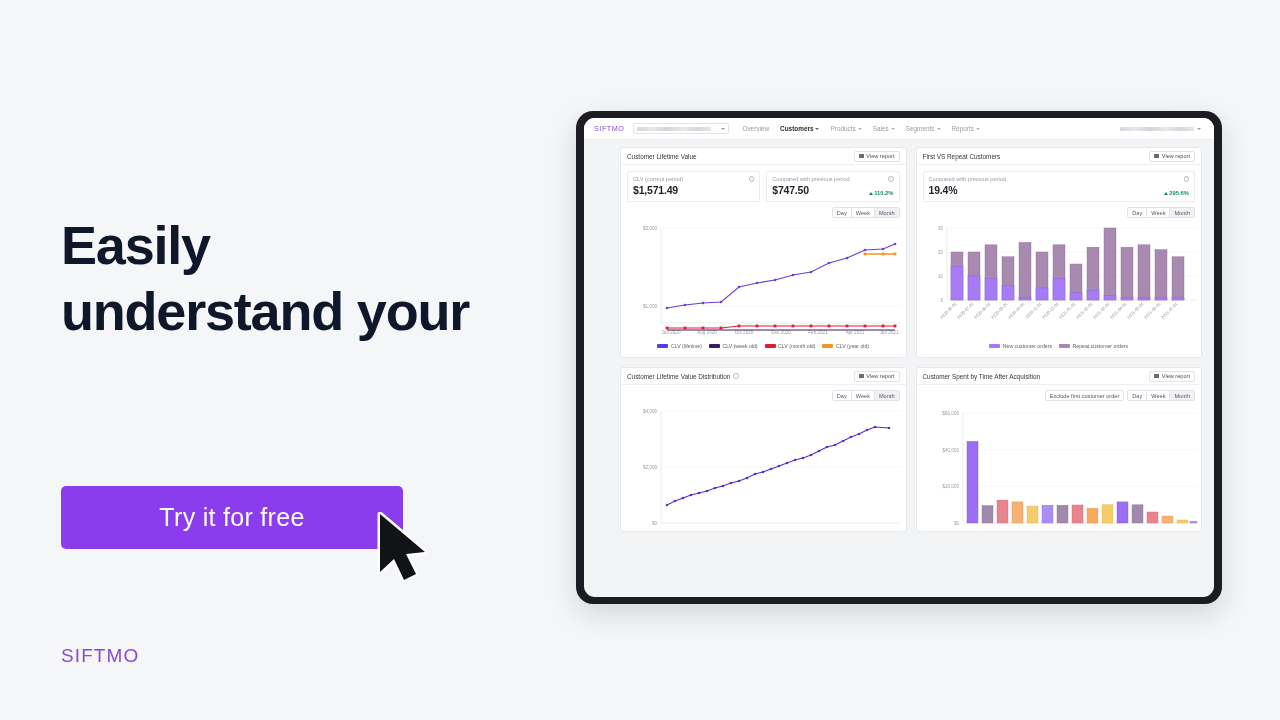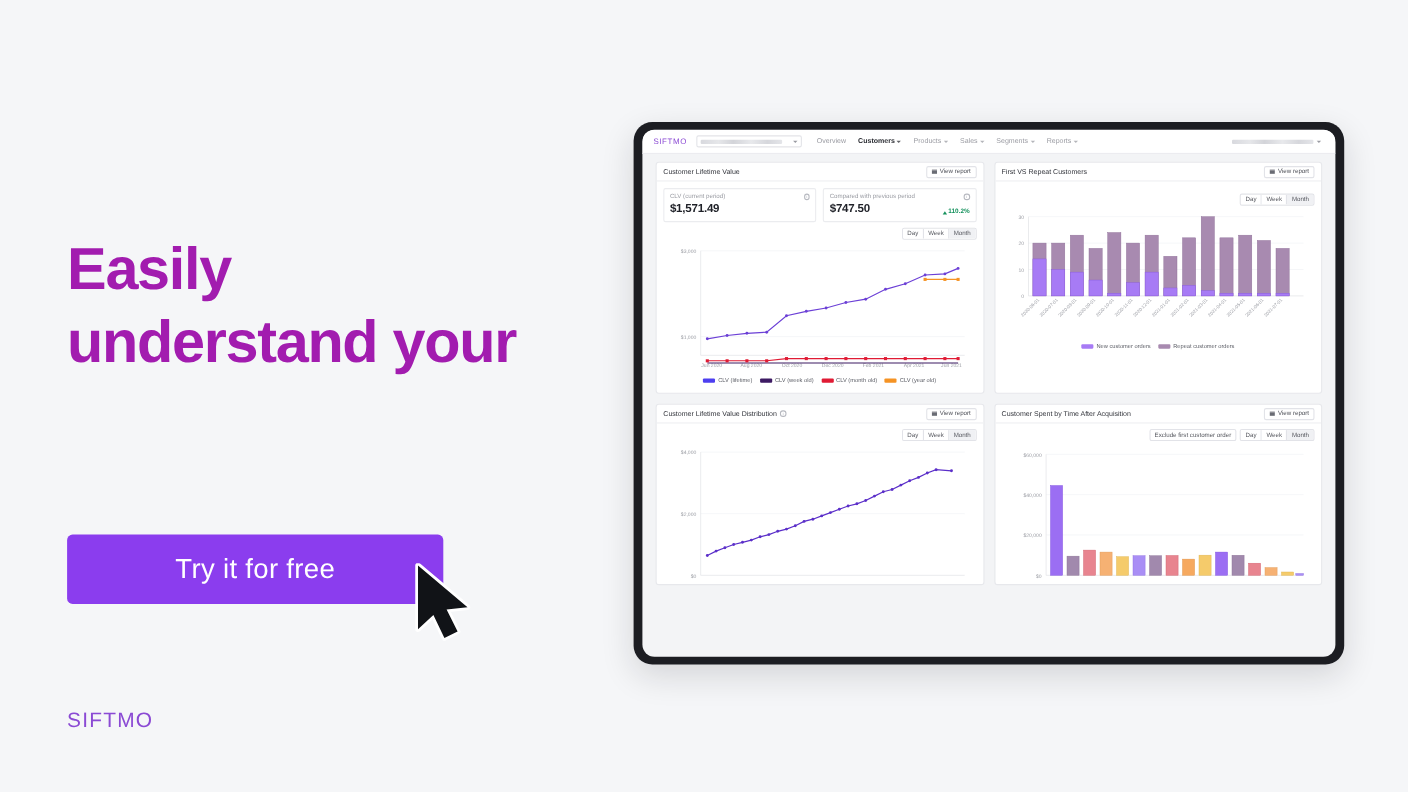--- a/index.html
+++ b/index.html
@@ -10,21 +10,21 @@
     overflow: hidden;
   }
   #stage { position: relative; width: 1280px; height: 720px; background: #f5f6f8; }
 
   
   .hero-headline {
     position: absolute; left: 61px; top: 212px;
     width: 470px;
     font-size: 54px; line-height: 66px;
     font-weight: 700; letter-spacing: -1.2px;
-    color: #a21caf;
+    color: #0f172a;
   }
   .hero-headline span { display: block; }
 
   .cta-button {
     position: absolute; left: 61px; top: 486px;
     width: 342px; height: 63px;
     background: #8b3dee; border: none; border-radius: 5px;
     color: #ffffff; font-size: 25px; font-weight: 400;
     font-family: "Liberation Sans", sans-serif;
     letter-spacing: .3px; cursor: pointer;
@@ -118,21 +118,21 @@
   .daterange-btn {
     width: 13px; height: 13px; border: 1px solid #e0e1e6; border-radius: 2px;
     background: #fff; display: flex; align-items: center; justify-content: center;
     cursor: pointer;
   }
   .daterange-btn i { display: block; width: 6px; height: 1px; background: #9a9ba2; box-shadow: 0 2px 0 #9a9ba2, 0 4px 0 #9a9ba2; }
 
   
   .cards {
     padding: 7px 12px 0 12px;
-    display: grid; grid-template-columns: 1fr 1fr; gap: 9px;
+    display: grid; grid-template-columns: 1fr 1fr; gap: 9px; margin-left: 24px;
   }
   .card {
     background: #fff; border: 1px solid #e7e8ec; border-radius: 3px;
     overflow: hidden;
   }
   .card-head {
     height: 17px; display: flex; align-items: center; padding: 0 6px;
     border-bottom: 1px solid #eeeff2;
   }
   .card-title { font-size: 6.4px; color: #34363d; display: flex; align-items: center; gap: 3px; }
@@ -371,20 +371,29 @@
 
       <div class="card">
         <div class="card-head">
           <div class="card-title">First VS Repeat Customers</div>
           <div class="view-report">
             <span class="grid-ico"></span>
             <span>View report</span>
           </div>
         </div>
         <div class="kpi-row">
+          <div class="kpi">
+            <div class="kpi-label">Compared with previous period</div>
+            <div class="kpi-value">19.4%</div>
+            <span class="info-dot kpi-info">i</span>
+            <div class="kpi-delta">
+              <span class="tri-up"></span>
+              <span>295.6%</span>
+            </div>
+          </div>
         </div>
         <div class="toggle-row">
           <div class="segmented">
             <div>Day</div>
             <div>Week</div>
             <div class="on">Month</div>
           </div>
         </div>
         <div class="chart-area">
           <svg width="278" height="120" viewBox="0 0 278 120">

